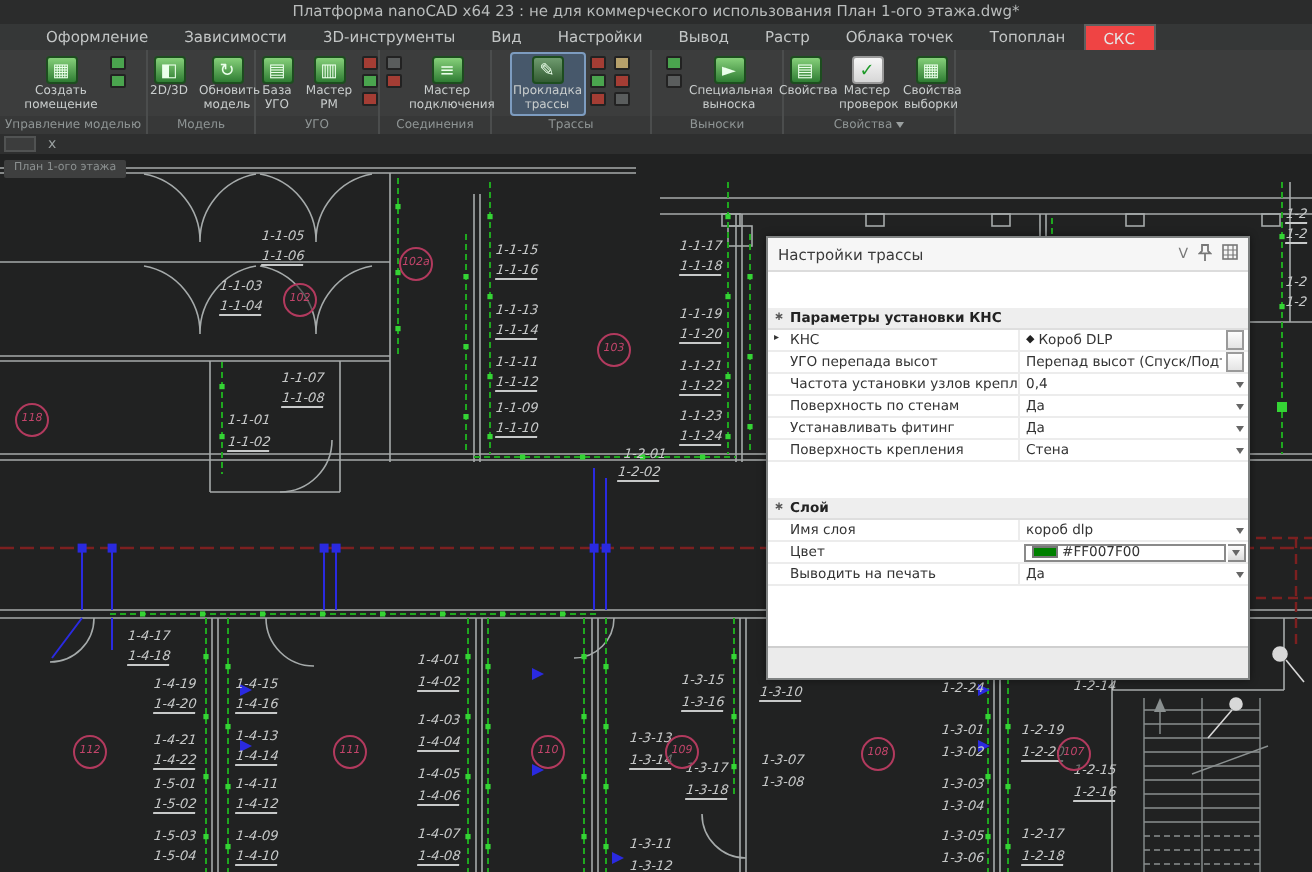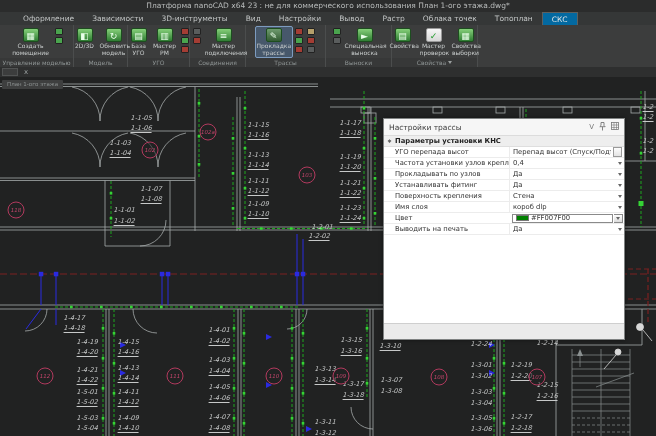--- a/index.html
+++ b/index.html
@@ -6,21 +6,21 @@
   body{width:656px;height:436px;position:relative;overflow:hidden;
        font-family:"DejaVu Sans","Liberation Sans",sans-serif;
        -webkit-font-smoothing:antialiased;}
   
   .titlebar{position:absolute;left:0;top:0;width:656px;height:12px;background:#2b2c2c;
             color:#b9bcbc;font-size:7.5px;line-height:12px;text-align:center;white-space:nowrap;}
   
   .menubar{position:absolute;left:0;top:12px;width:656px;height:13px;background:#353737;
            display:flex;align-items:stretch;padding-left:14px;box-sizing:border-box;}
   .mtab{color:#c3c6c6;font-size:7.5px;line-height:13px;padding:0 9px;cursor:default;}
-  .mtab.active{background:#0369a1;border:1px solid #5d6060;border-bottom:none;color:#e4e6e6;}
+  .mtab.active{background:#ef4444;border:1px solid #5d6060;border-bottom:none;color:#e4e6e6;}
   
   .ribbon{position:absolute;left:0;top:25px;width:656px;height:42px;background:#3c3d3d;
           display:flex;align-items:stretch;}
   .rgroup{display:flex;flex-direction:column;border-right:1px solid #4b4d4d;box-sizing:border-box;}
   .rbody{flex:1;display:flex;align-items:flex-start;justify-content:center;padding-top:1px;}
   .rfoot{height:9px;background:#373838;color:#8f9595;font-size:6px;line-height:9px;
          text-align:center;white-space:nowrap;overflow:hidden;display:flex;align-items:center;justify-content:center;gap:2px;}
   .rbtn{display:flex;flex-direction:column;align-items:center;padding:1px 1px 0;border:1px solid transparent;border-radius:2px;}
   .rbtn.sel{background:#47586b;border-color:#7d9cc0;}
   .ricon{width:16px;height:14px;border-radius:2px;font-size:9px;line-height:14px;text-align:center;color:#eaffea;
@@ -51,21 +51,21 @@
   .panel{position:absolute;left:383px;top:118px;width:242px;height:222px;background:#fff;
          border:1px solid #7f8282;box-sizing:border-box;display:flex;flex-direction:column;
          box-shadow:0 0 4px rgba(0,0,0,0.45);}
   .phead{height:16px;flex:none;background:#f6f6f6;border-bottom:1px solid #dcdcdc;display:flex;
          align-items:center;padding:0 5px;font-size:7.5px;color:#3a3a3a;}
   .phead .sp{flex:1;}
   .phicon{margin-left:5px;color:#777;font-size:7px;line-height:8px;}
   .prows{flex:none;}
   .prow{display:flex;align-items:center;height:11px;font-size:6.8px;color:#333;
         border-bottom:1px solid #ececec;position:relative;padding-left:11px;box-sizing:border-box;}
-  .prow.section{background:#eeeeee;font-weight:bold;color:#222;border-bottom:1px solid #dedede;}
+  .prow.section{background:#eeeeee;font-weight:bold;color:#222;border-bottom:1px solid #dedede;margin-top:18px;}
   .prow.section .pmark::before{content:"\2217";position:absolute;left:3px;top:1px;font-size:6px;color:#555;}
   .prow.marker .pmark::before{content:"\25B8";position:absolute;left:3px;top:1px;font-size:5px;color:#333;}
   .plabel{width:114px;flex:none;overflow:hidden;white-space:nowrap;}
   .prow.section .plabel{width:auto;}
   .pval{flex:1;display:flex;align-items:center;overflow:hidden;white-space:nowrap;
         border-left:1px solid #ececec;padding-left:3px;height:100%;box-sizing:border-box;}
   .dg{display:none;font-size:5.5px;color:#222;margin-right:2px;}
   .diamond .dg{display:inline;}
   .swatch{display:none;width:13px;height:6px;border:1px solid #777;margin-right:2px;box-sizing:border-box;}
   .ctl-color .swatch{display:inline-block;}
@@ -507,20 +507,31 @@
         </svg>
     </span>
   </div>
   <div class="prows">
 
   <div class="prow section">
         <span class="pmark"></span>
         <span class="plabel">Параметры установки КНС</span>
 
       </div>
+      <div class="prow row ctl-browse marker diamond">
+        <span class="pmark"></span>
+        <span class="plabel">КНС</span>
+        <span class="pval">
+          <span class="dg">◆</span>
+
+          <span>Короб DLP</span>
+        </span>
+        <span class="pbrowse"></span>
+
+      </div>
       <div class="prow row ctl-browse">
         <span class="pmark"></span>
         <span class="plabel">УГО перепада высот</span>
         <span class="pval">
 
           <span>Перепад высот (Спуск/Подъем)</span>
         </span>
         <span class="pbrowse"></span>
 
       </div>
@@ -531,21 +542,21 @@
 
           <span>0,4</span>
         </span>
 
         <span class="pcombo">
           <span class="caret"></span>
         </span>
       </div>
       <div class="prow row ctl-combo">
         <span class="pmark"></span>
-        <span class="plabel">Прокладывать по узлов</span>
+        <span class="plabel">Поверхность по стенам</span>
         <span class="pval">
 
           <span>Да</span>
         </span>
 
         <span class="pcombo">
           <span class="caret"></span>
         </span>
       </div>
       <div class="prow row ctl-combo">
@@ -564,20 +575,25 @@
         <span class="pmark"></span>
         <span class="plabel">Поверхность крепления</span>
         <span class="pval">
 
           <span>Стена</span>
         </span>
 
         <span class="pcombo">
           <span class="caret"></span>
         </span>
+      </div>
+      <div class="prow section">
+        <span class="pmark"></span>
+        <span class="plabel">Слой</span>
+
       </div>
       <div class="prow row ctl-combo">
         <span class="pmark"></span>
         <span class="plabel">Имя слоя</span>
         <span class="pval">
 
           <span>короб dlp</span>
         </span>
 
         <span class="pcombo">

